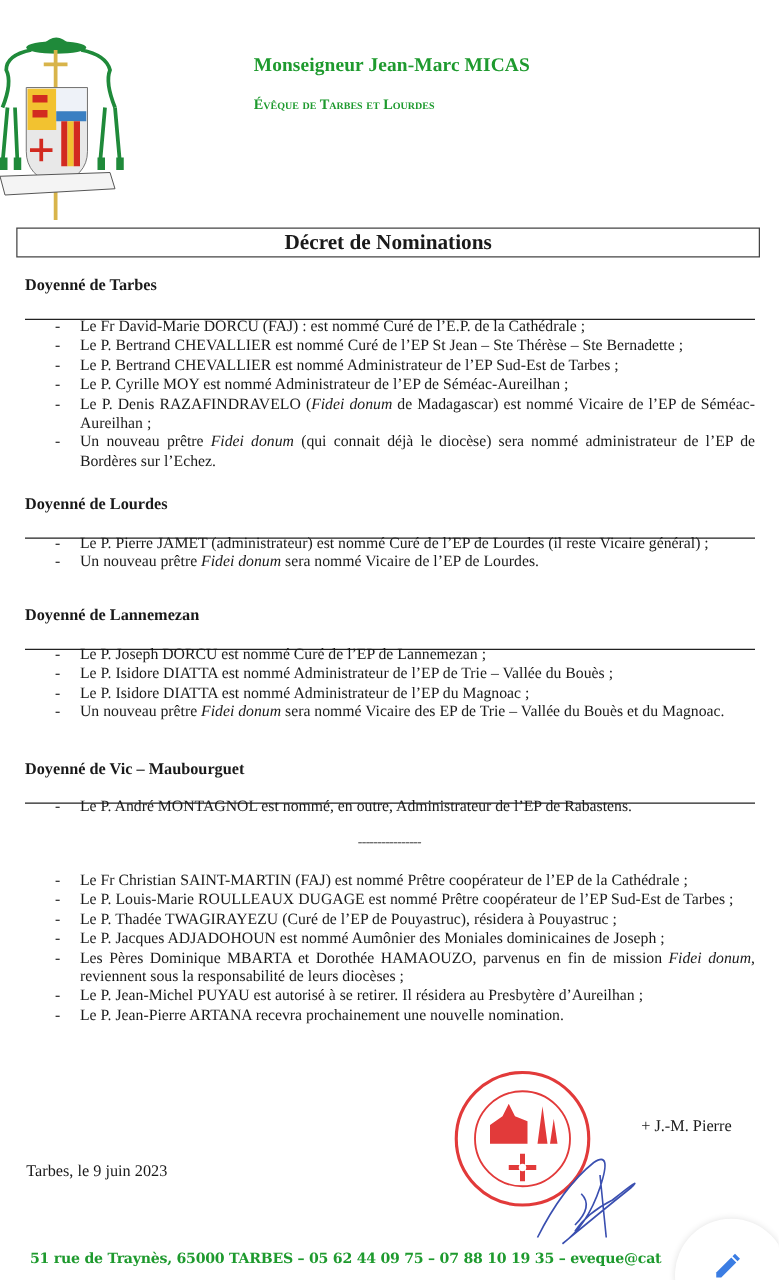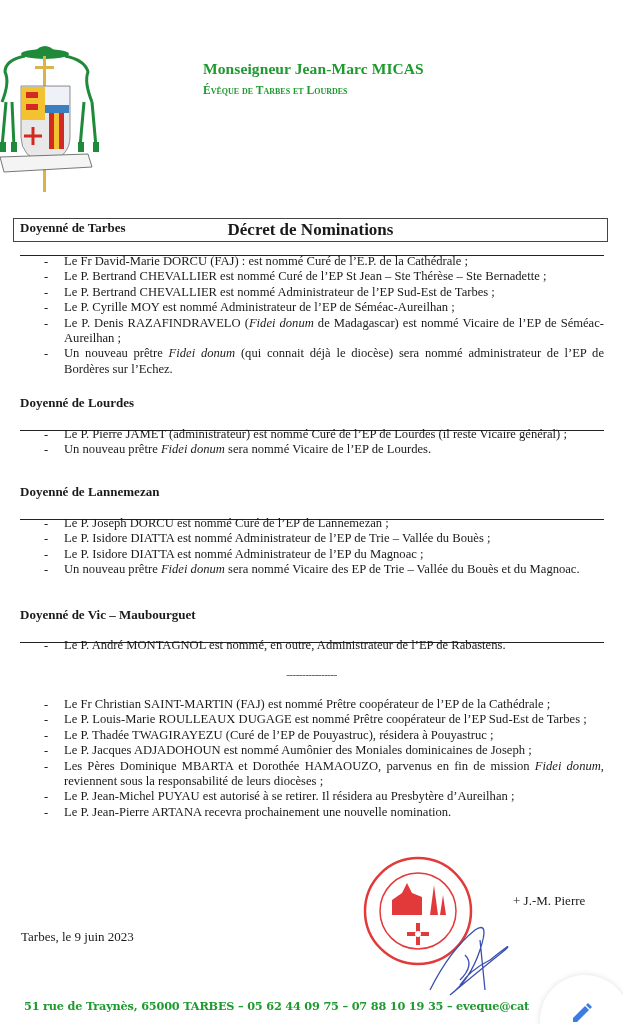--- a/index.html
+++ b/index.html
@@ -1,30 +1,30 @@
 <!DOCTYPE html>
 <html><head>
   <meta charset="utf-8">
   <style>
     html, body { margin: 0; padding: 0; }
     body {
       width: 623px; height: 1024px; overflow: hidden; position: relative;
       background: #ffffff; color: #1a1a1a;
       font-family: "Liberation Serif", "DejaVu Serif", serif;
     }
-    .header { position: absolute; left: 0; top: 16px; width: 623px; height: 178px; }
+    .header { position: absolute; left: 0; top: 0; width: 623px; height: 178px; }
     .logo { position: absolute; left: 0; top: 26px; width: 110px; height: 150px; }
     .hdr-text { position: absolute; left: 203px; top: 44px; color: #1e9a2e; }
     .hdr-name { font-weight: bold; font-size: 15.5px; letter-spacing: 0.1px; }
-    .hdr-title { font-weight: bold; font-size: 11.5px; font-variant: small-caps; margin-top: 6px; }
+    .hdr-title { font-weight: bold; font-size: 11.5px; font-variant: small-caps; margin-top: 16px; }
 
     .title-box {
       position: absolute; left: 13px; top: 182px; width: 593px; height: 22px;
       border: 1.5px solid #444; text-align: center;
-      font-weight: bold; font-size: 17px; line-height: 22px; margin-top: 36px;
+      font-weight: bold; font-size: 17px; line-height: 22px;
     }
     .section-head {
       position: absolute; left: 20px; width: 584px;
       font-weight: bold; font-size: 13px; border-bottom: 1.3px solid #222;
       padding-bottom: 20px; line-height: 15px;
     }
     ul.items { position: absolute; left: 0; width: 623px; margin: 0; padding: 0; list-style: none; }
     ul.items li {
       position: relative; padding-left: 64px; padding-right: 19px;
       font-size: 12.6px; line-height: 15.4px; text-align: justify;

